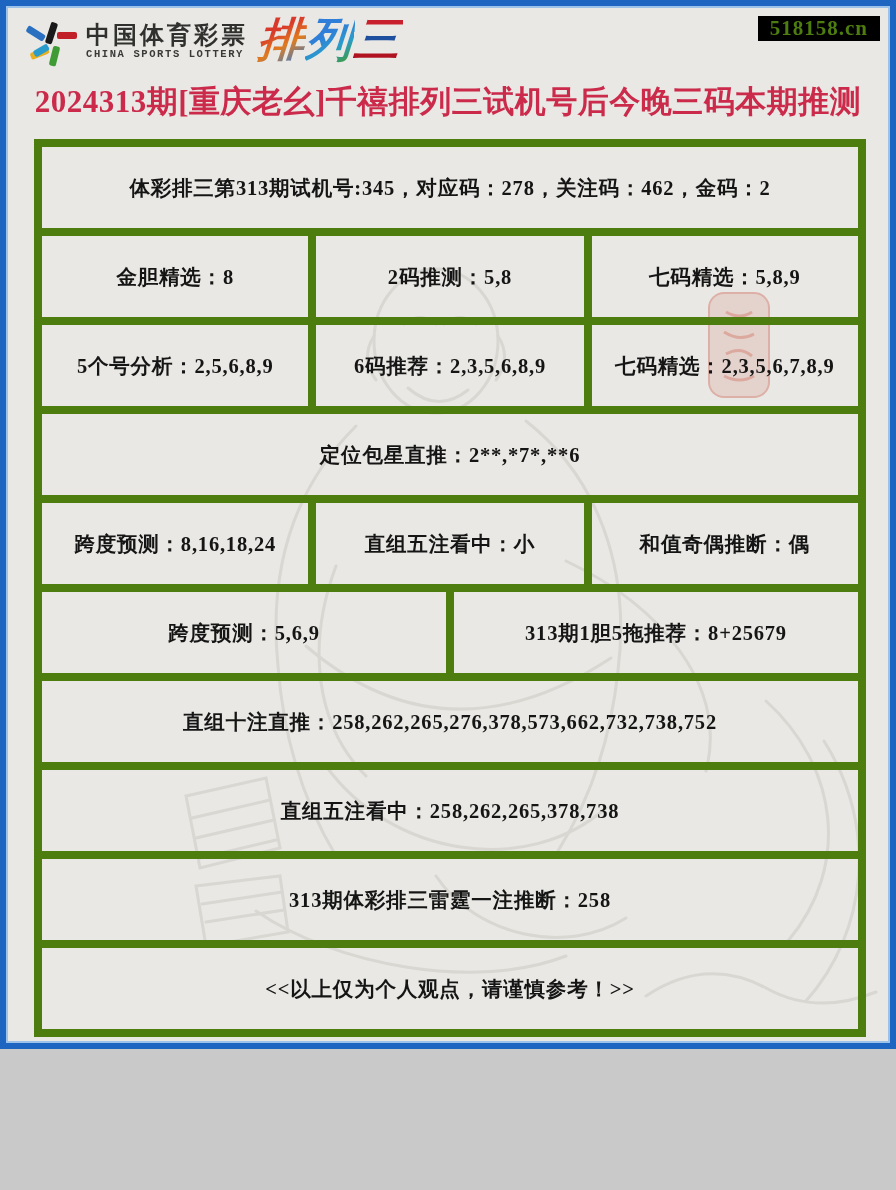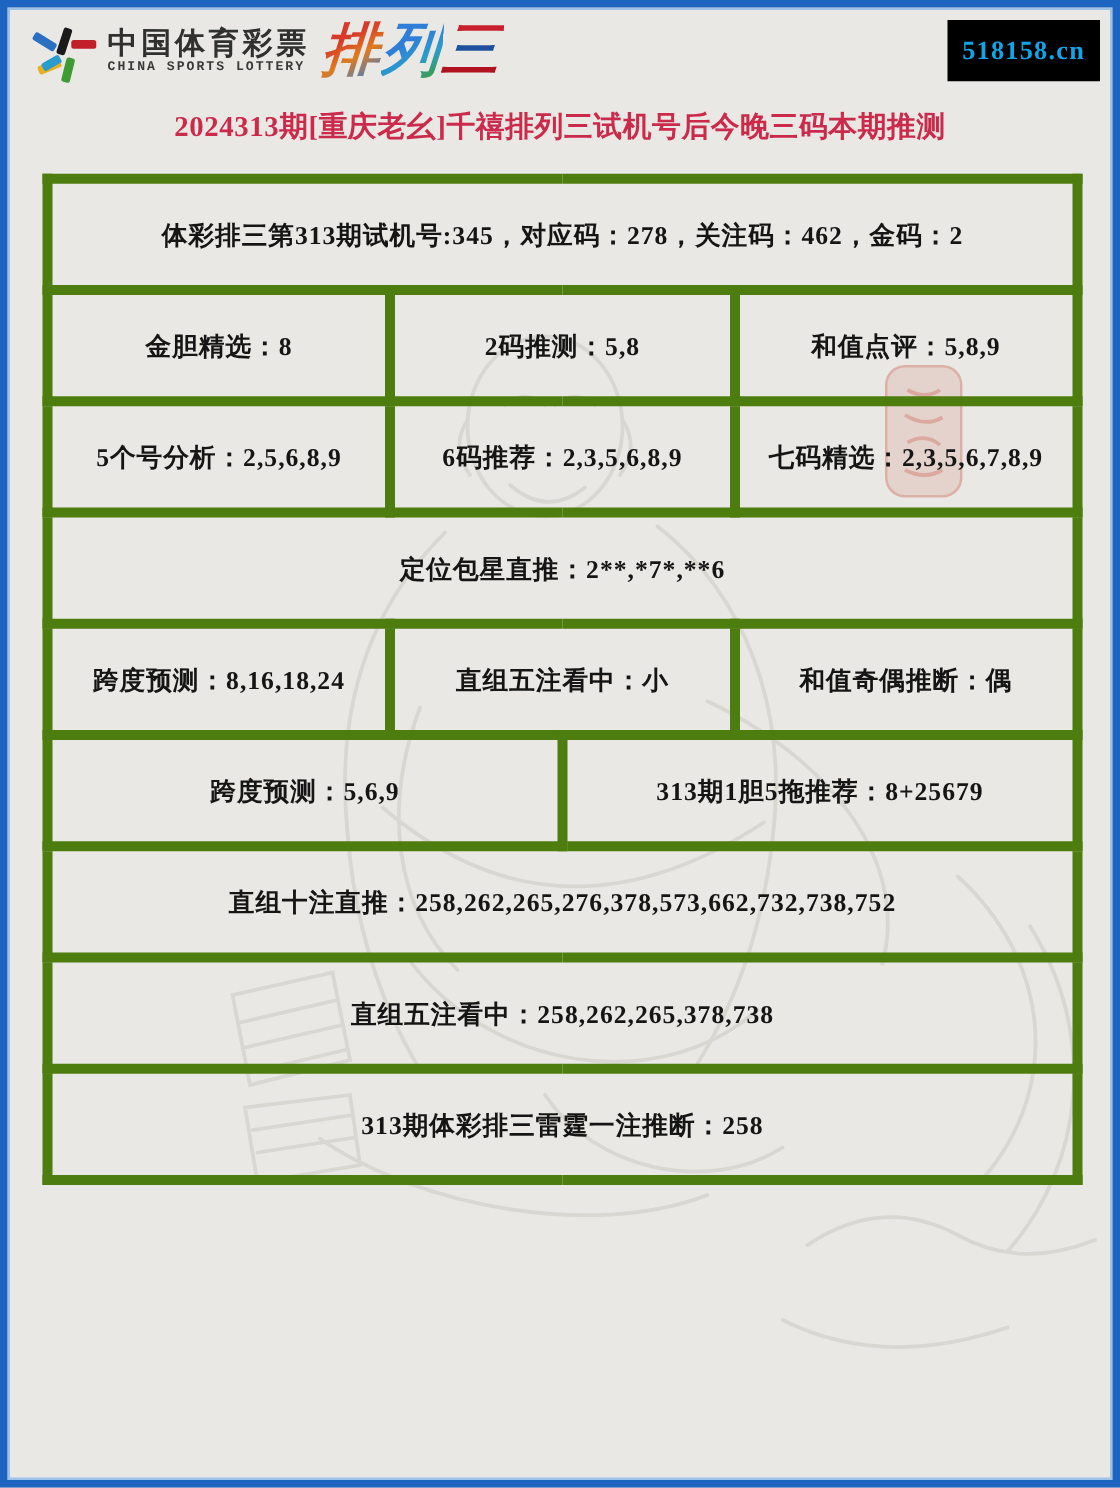--- a/index.html
+++ b/index.html
@@ -3,21 +3,21 @@
 <meta charset="utf-8">
 <style>
   html,body{margin:0;padding:0;}
   body{
     width:896px;height:1190px;
     font-family:"Liberation Serif","DejaVu Serif",serif;
     background:#c9c9c9;
   }
   .page{
     position:relative;
-    width:896px;height:1190px;
+    width:896px;height:1049px;
     box-sizing:border-box;
     background:#e9e8e4;
     border:6px solid #1d65c0;
     box-shadow:inset 0 0 0 2px #9cc2ea;
     overflow:hidden;
   }
   
   .header{
     position:relative;
     padding:12px 0 0 18px;
@@ -42,31 +42,31 @@
     line-height:50px;letter-spacing:2px;
     font-family:"Liberation Sans","DejaVu Sans",sans-serif;
     transform:skewX(-4deg);
   }
   .pc{-webkit-background-clip:text;background-clip:text;color:transparent;}
   .pc1{background-image:linear-gradient(150deg,#d8392a 35%,#e07b1f 60%,#2f7ed8 95%);}
   .pc2{background-image:linear-gradient(150deg,#2f7ed8 40%,#2a9ccc 65%,#3f9c35 95%);}
   .pc3{background-image:linear-gradient(180deg,#c8202d 0 34%,#1f4f9f 40% 62%,#b01220 68% 100%);}
   .badge{
     position:absolute;top:10px;right:10px;
-    background:#000;color:#0ea5e9;
+    background:#000;color:#4d7c0f;
     font-size:21px;font-weight:bold;
-    padding:12px 12px;letter-spacing:1px;
+    padding:0 12px;letter-spacing:1px;
     font-family:"Liberation Serif","DejaVu Serif",serif;
     cursor:pointer;
   }
   
   .title{
     margin:6px 8px 0 8px;
     text-align:center;
-    font-size:23px;font-weight:bold;
+    font-size:31px;font-weight:bold;
     color:#cb2a4b;
     letter-spacing:0.5px;
     line-height:40px;
   }
   
   .grid{
     position:relative;z-index:1;
     margin:17px 28px 0 28px;
     width:832px;
     border-collapse:collapse;
@@ -163,21 +163,21 @@
         <col style="width:16.6%">
         <col style="width:16.7%">
     </colgroup>
     <tbody>
         <tr>
       <td colspan="6">体彩排三第313期试机号:345，对应码：278，关注码：462，金码：2</td>
     </tr>
     <tr>
       <td colspan="2">金胆精选：8</td>
       <td colspan="2">2码推测：5,8</td>
-      <td colspan="2">和值点评：5,8,9</td>
+      <td colspan="2">七码精选：5,8,9</td>
     </tr>
     <tr>
       <td colspan="2">5个号分析：2,5,6,8,9</td>
       <td colspan="2">6码推荐：2,3,5,6,8,9</td>
       <td colspan="2">七码精选：2,3,5,6,7,8,9</td>
     </tr>
     <tr>
       <td colspan="6">定位包星直推：2**,*7*,**6</td>
     </tr>
     <tr>
@@ -191,16 +191,19 @@
     </tr>
     <tr>
       <td colspan="6">直组十注直推：258,262,265,276,378,573,662,732,738,752</td>
     </tr>
     <tr>
       <td colspan="6">直组五注看中：258,262,265,378,738</td>
     </tr>
     <tr>
       <td colspan="6">313期体彩排三雷霆一注推断：258</td>
     </tr>
+    <tr>
+      <td colspan="6">&lt;&lt;以上仅为个人观点，请谨慎参考！&gt;&gt;</td>
+    </tr>
   </tbody>
     </table>
 
 </div>
 
 </body></html>

